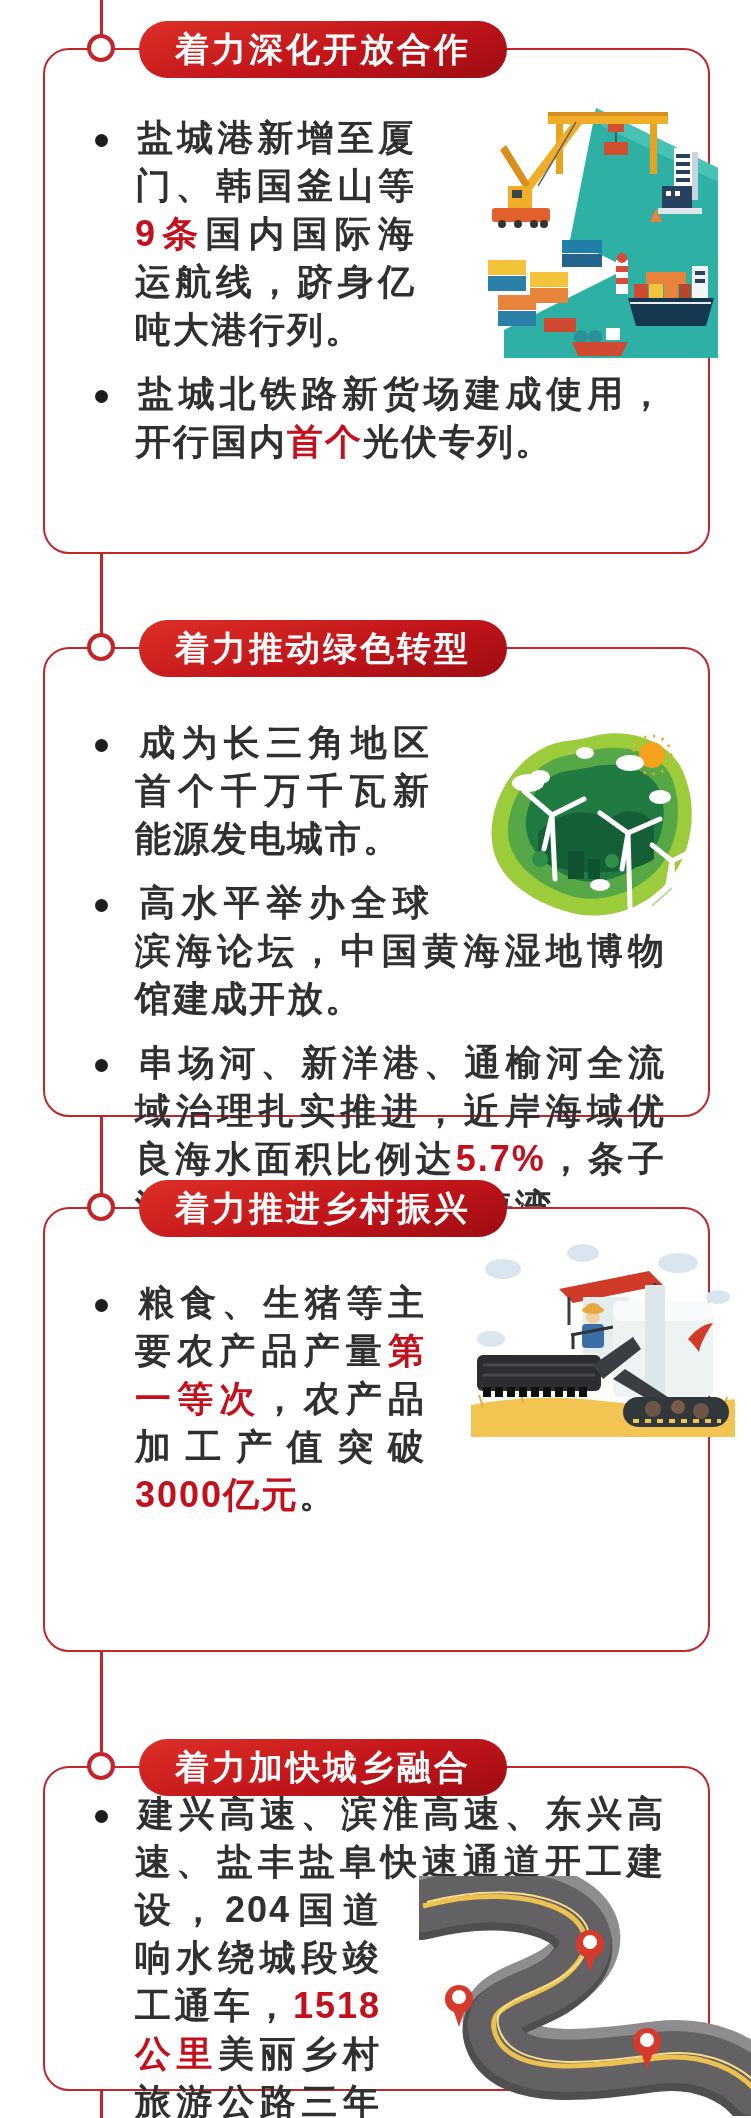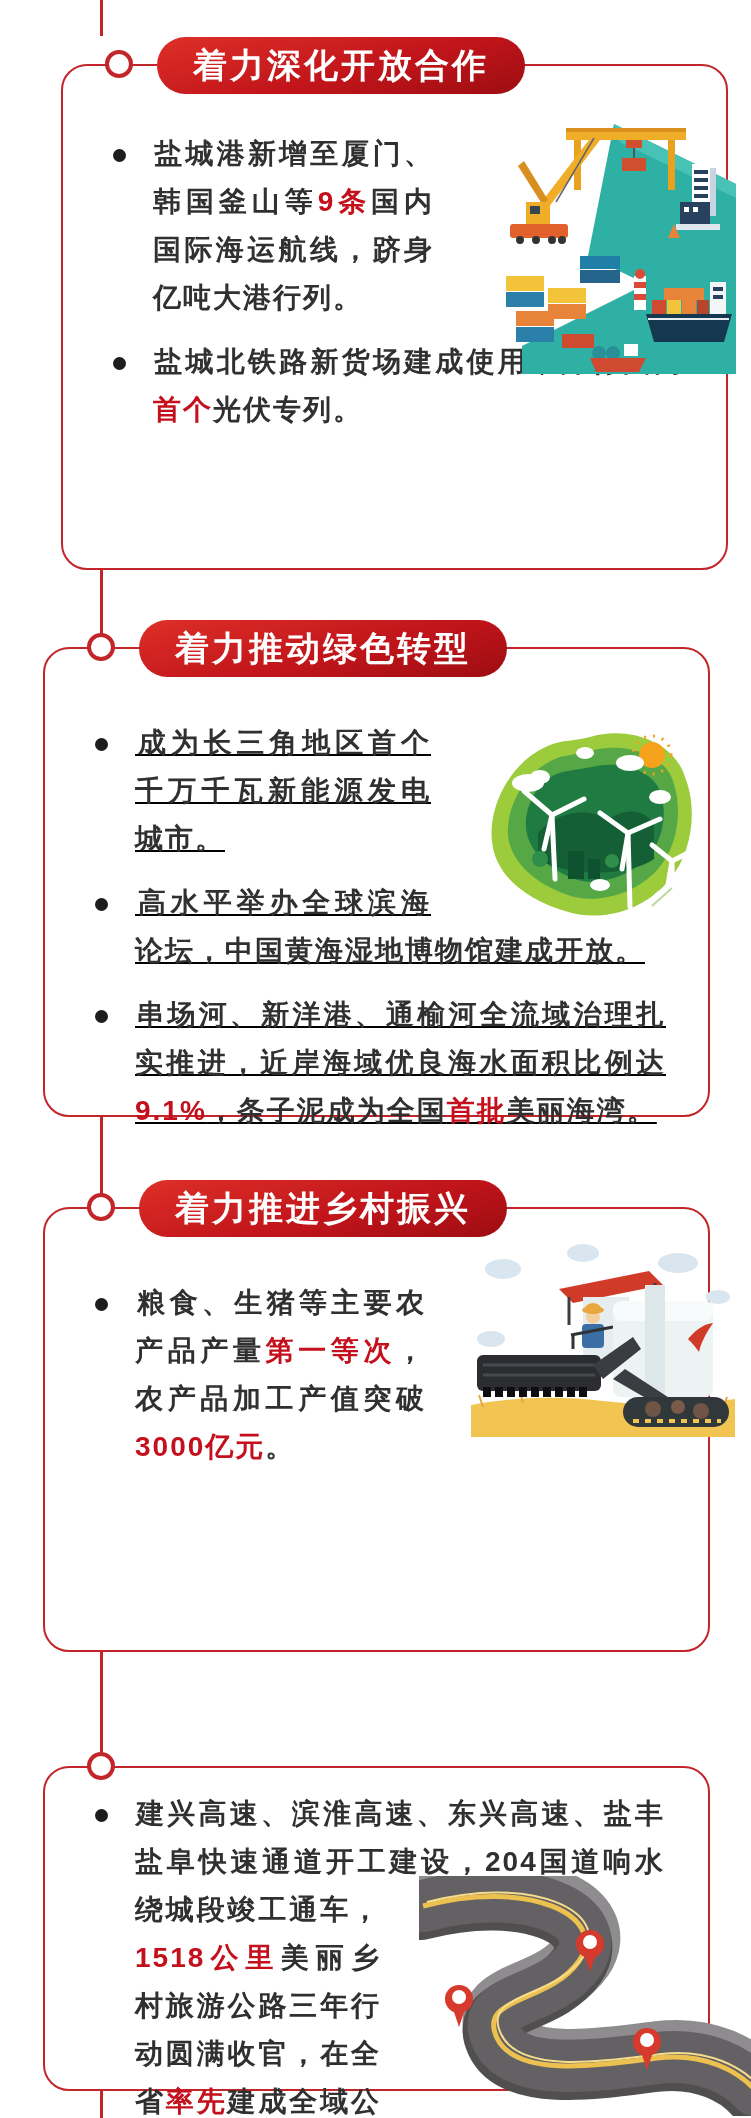--- a/index.html
+++ b/index.html
@@ -8,34 +8,34 @@
   
   .spine{position:absolute;left:100px;width:3px;background:#c2262a;}
   .sp1{top:0;height:36px;}
   .sp2{top:554px;height:82px;}
   .sp3{top:1117px;height:79px;}
   .sp4{top:1652px;height:100px;}
   .sp5{top:2091px;height:27px;}
   
   .card{position:absolute;left:43px;width:667px;border:2.5px solid #c2262a;border-radius:26px;
         background:#fff;box-sizing:border-box;}
-  .c1{top:64px;height:506px;margin-left:18px;}
-  .c2{top:647px;height:470px;text-decoration:underline;}
+  .c1{top:48px;height:506px;}
+  .c2{top:647px;height:470px;}
   .c3{top:1207px;height:445px;}
   .c4{top:1766px;height:325px;}
   
   .circle{position:absolute;left:42px;top:-16px;width:20px;height:20px;border:4px solid #c2262a;
           border-radius:50%;background:#fff;z-index:4;}
   
   .pill{position:absolute;left:94px;top:-29px;height:57px;padding:0 36px;border-radius:29px;
         background:linear-gradient(165deg,#dd3028 0%,#c2151b 55%,#9d0d12 100%);
         color:#fff;font-size:34px;font-weight:bold;letter-spacing:3px;display:flex;
         align-items:center;z-index:3;white-space:nowrap;}
   
-  .content{position:relative;padding:0 42px 0 50px;color:#303030;font-size:28px;line-height:48px;
+  .content{position:relative;padding:0 42px 0 50px;color:#303030;font-size:36px;line-height:48px;
            font-weight:600;text-align:justify;letter-spacing:2px;}
   .pt1{padding-top:64px;} .pt2{padding-top:70px;} .pt3{padding-top:70px;} .pt4{padding-top:22px;}
   .bullet{padding-left:40px;text-indent:-40px;margin:0 0 16px 0;}
   .dot{display:inline-block;width:13px;height:13px;border-radius:50%;background:#1d1d1d;
        margin-right:27px;vertical-align:middle;}
   .hl{color:#c3101c;font-weight:bold;}
   
   .fl{float:right;}
   .fl-port{width:250px;height:200px;}
   .fl-green{width:235px;height:208px;}
@@ -140,21 +140,21 @@
 
   <section class="card c2">
     <div class="circle"></div>
     <div class="pill">
       <span>着力推动绿色转型</span>
     </div>
     <div class="content pt2">
       <div class="fl fl-green"></div>
     <div class="bullet"><span class="dot"></span><span><span>成为长三角地区首个千万千瓦新能源发电城市。</span></span></div>
         <div class="bullet"><span class="dot"></span><span><span>高水平举办全球滨海论坛，中国黄海湿地博物馆建成开放。</span></span></div>
-        <div class="bullet"><span class="dot"></span><span><span>串场河、新洋港、通榆河全流域治理扎实推进，近岸海域优良海水面积比例达</span><span class="hl">9.1%</span><span>，条子泥成为全国</span><span class="hl">首批</span><span>美丽海湾。</span></span></div>
+        <div class="bullet"><span class="dot"></span><span><span>串场河、新洋港、通榆河全流域治理扎实推进，近岸海域优良海水面积比例达</span><span class="hl">5.7%</span><span>，条子泥成为全国</span><span class="hl">首批</span><span>美丽海湾。</span></span></div>
       </div>
     <svg class="illus il-green" viewBox="0 0 220 200">
       <path d="M110,8 C150,-4 195,14 205,48 C218,80 212,124 190,150 C165,182 120,194 85,182 C45,170 15,146 12,112 C8,78 30,32 70,16 C82,11 95,12 110,8 Z" fill="#9ccb3b"></path>
       <path d="M110,22 C145,12 185,26 193,52 C203,80 198,118 178,140 C155,166 115,176 88,166 C55,155 30,132 28,106 C26,78 45,40 80,28 Z" fill="#56a847"></path>
       <path d="M112,38 C140,31 172,41 180,62 C188,83 183,112 167,129 C147,150 112,158 92,149 C65,138 48,120 46,99 C44,76 60,45 88,42 Z" fill="#1f7b42"></path>
       <path d="M58,104 C78,82 108,78 128,91 C148,76 168,83 174,96 L174,130 C148,148 88,148 58,130 Z" fill="#155f36"></path>
       <circle cx="172" cy="26" r="13" fill="#f6a21d"></circle>
       <circle cx="172" cy="26" r="19" fill="none" stroke="#f6a21d" stroke-width="3" stroke-dasharray="2 7"></circle>
       <rect x="88" y="122" width="16" height="28" fill="#0f5230"></rect>
       <rect x="108" y="130" width="12" height="20" fill="#0f5230"></rect>
@@ -245,20 +245,23 @@
       <rect x="160" y="158" width="106" height="30" rx="15" fill="#30383c"></rect>
       <circle cx="190" cy="170" r="8" fill="#6f5546"></circle>
       <circle cx="215" cy="168" r="7" fill="#7a5a48"></circle>
       <circle cx="238" cy="172" r="8" fill="#6f5546"></circle>
       <line x1="170" y1="182" x2="258" y2="182" stroke="#f2c452" stroke-width="4" stroke-dasharray="6 6"></line>
     </svg>
   </section>
 
   <section class="card c4">
     <div class="circle"></div>
+    <div class="pill">
+      <span>着力加快城乡融合</span>
+    </div>
     <div class="content pt4">
       <div class="fl fl-strut"></div>
       <div class="fl fl-road"></div>
     <div class="bullet"><span class="dot"></span><span><span>建兴高速、滨淮高速、东兴高速、盐丰盐阜快速通道开工建设，204国道响水绕城段竣工通车，</span><span class="hl">1518公里</span><span>美丽乡村旅游公路三年行动圆满收官，在全省</span><span class="hl">率先</span><span>建成全域公交网。</span></span></div>
       </div>
     <svg class="illus il-road" viewBox="0 0 332 240">
       <path d="M4,30 C110,2 190,40 160,85 C130,128 58,120 78,162 C98,204 190,188 238,182 C286,176 320,196 336,214" fill="none" stroke="#8e8c8e" stroke-width="66" stroke-linecap="round" transform="translate(2,-4)"></path>
       <path d="M4,30 C110,2 190,40 160,85 C130,128 58,120 78,162 C98,204 190,188 238,182 C286,176 320,196 336,214" fill="none" stroke="#504e4f" stroke-width="58" stroke-linecap="round" transform="translate(-2,5)"></path>
       <path d="M4,30 C110,2 190,40 160,85 C130,128 58,120 78,162 C98,204 190,188 238,182 C286,176 320,196 336,214" fill="none" stroke="#636163" stroke-width="52" stroke-linecap="round"></path>
       <path d="M4,30 C110,2 190,40 160,85 C130,128 58,120 78,162 C98,204 190,188 238,182 C286,176 320,196 336,214" fill="none" stroke="#ecc14f" stroke-width="5"></path>

